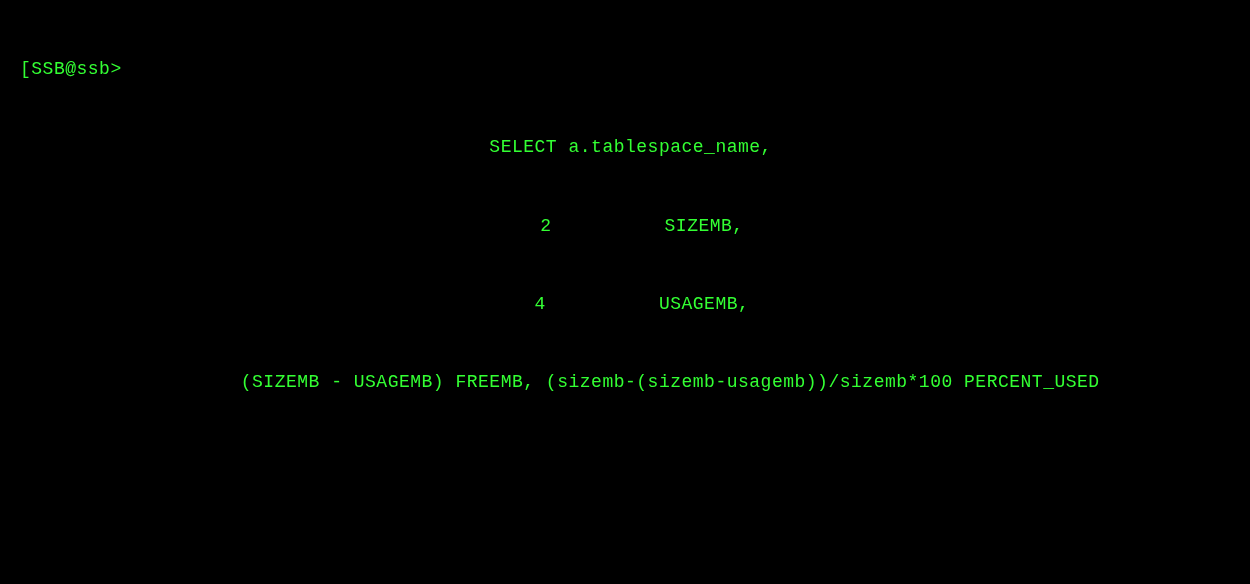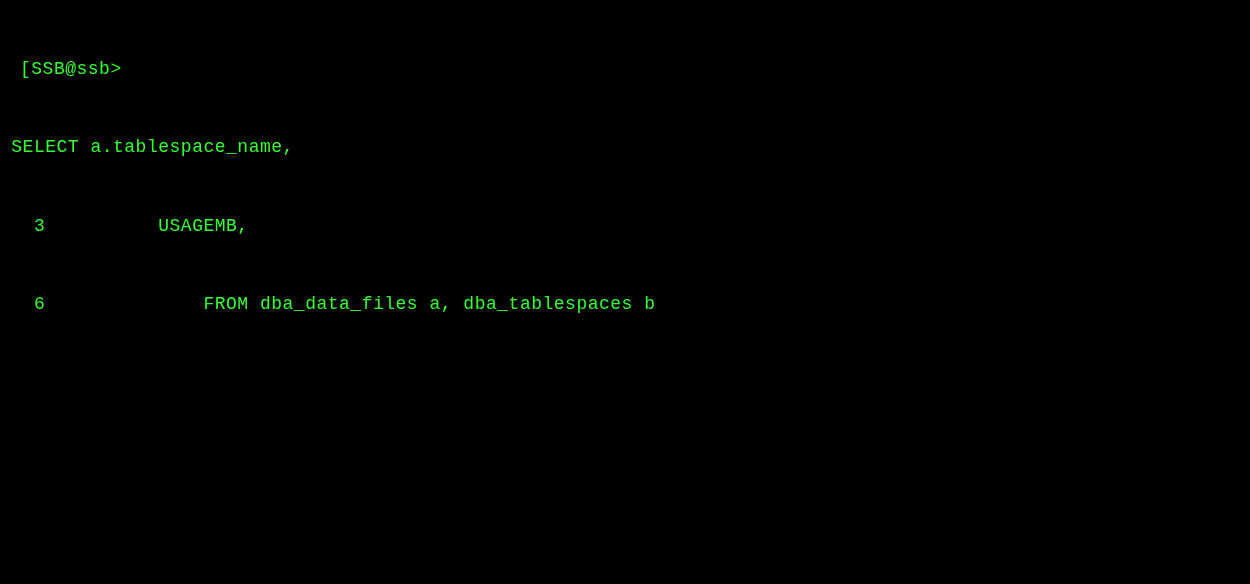--- a/index.html
+++ b/index.html
@@ -22,30 +22,32 @@
     .terminal {
       white-space: pre;
       letter-spacing: 0.5px;
     }
     .prompt-line {
       display: block;
       margin-left: 20px;
     }
     .sql-line {
       display: block;
+      text-align: center;
     }
   </style>
 </head>
 <body>
 
 <div class="terminal">
   <span class="prompt-line">[SSB@ssb&gt;</span>
   <span class="sql-line"> SELECT a.tablespace_name,</span>
-  <span class="sql-line">   3          USAGEMB,</span>
-  <span class="sql-line">   6              FROM dba_data_files a, dba_tablespaces b</span>
+  <span class="sql-line">   2          SIZEMB,</span>
+  <span class="sql-line">   4          USAGEMB,</span>
+  <span class="sql-line">        (SIZEMB - USAGEMB) FREEMB, (sizemb-(sizemb-usagemb))/sizemb*100 PERCENT_USED</span>
   
   
   
   
   
   
   
   
   
   

